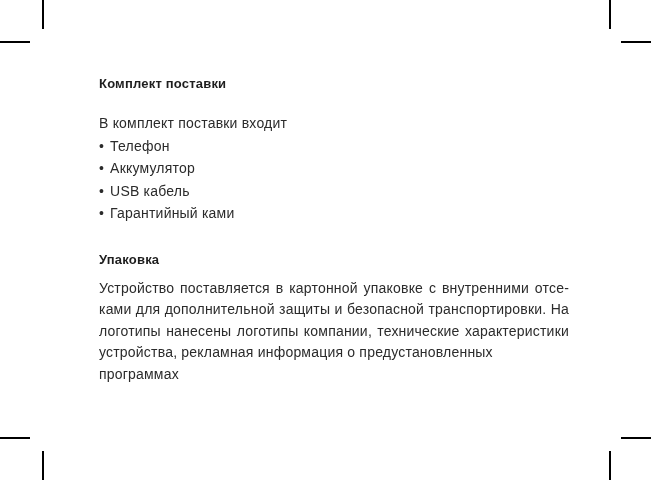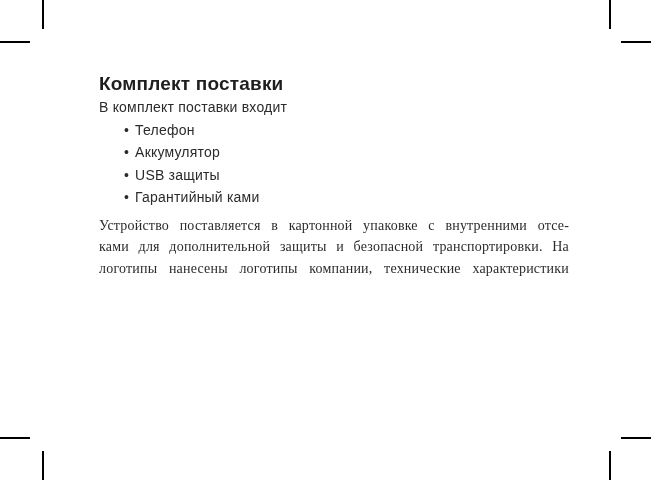--- a/index.html
+++ b/index.html
@@ -32,58 +32,57 @@
   .crop.v-br { left: 609px; top: 451px; }
 
   .content {
     position: absolute;
     left: 99px;
     top: 0;
     width: 470px;
     color: #2b2b2b;
   }
   h1 {
-    font-size: 19px;
+    font-size: 13px;
     line-height: 22.8px;
     font-weight: 700;
     color: #1e1e1e;
     margin: 0;
     letter-spacing: 0.2px;
   }
   .h-kit { margin-top: 73px; }
   .h-pack { margin-top: 24px; }
   .intro {
     font-size: 14px;
     line-height: 22px;
-    margin: 0 0 0 0;
+    margin: 16px 0 0 0;
     letter-spacing: 0.2px;
   }
   ul.kit-list {
     list-style: none;
     margin: 1px 0 0 0;
     padding: 0;
     font-size: 14px;
     line-height: 22.5px;
     letter-spacing: 0.2px;
   }
-  ul.kit-list li { white-space: nowrap; margin-left: 25px; }
+  ul.kit-list li { white-space: nowrap; }
   .bullet {
     display: inline-block;
     margin-right: 6px;
   }
   .para {
     margin-top: 6px;
     font-size: 14px;
     line-height: 21.5px;
     letter-spacing: 0.2px;
   }
   .para .line {
     text-align: justify;
     text-align-last: justify;
-    font-family: Liberation Serif, serif;
   }
   .para .line.last {
     text-align: left;
     text-align-last: left;
   }
 </style>
 </head>
 <body>
 
 <div class="page">
@@ -104,28 +103,30 @@
     <p class="intro">В комплект поставки входит</p>
 
     <ul class="kit-list">
       <li>
         <span class="bullet">•</span><span>Телефон</span>
       </li>
       <li>
         <span class="bullet">•</span><span>Аккумулятор</span>
       </li>
       <li>
-        <span class="bullet">•</span><span>USB защиты</span>
+        <span class="bullet">•</span><span>USB кабель</span>
       </li>
       <li>
         <span class="bullet">•</span><span>Гарантийный ками</span>
       </li>
     </ul>
 
+    <h1 class="h-pack">Упаковка</h1>
 
     <div class="para">
       <div class="line">Устройство поставляется в картонной упаковке с внутренними отсе-</div>
       <div class="line">ками для дополнительной защиты и безопасной транспортировки. На</div>
       <div class="line">логотипы нанесены логотипы компании, технические характеристики</div>
+      <div class="line last">устройства, рекламная информация о предустановленных программах</div>
     </div>
 
   </div>
 </div>
 
 </body></html>

